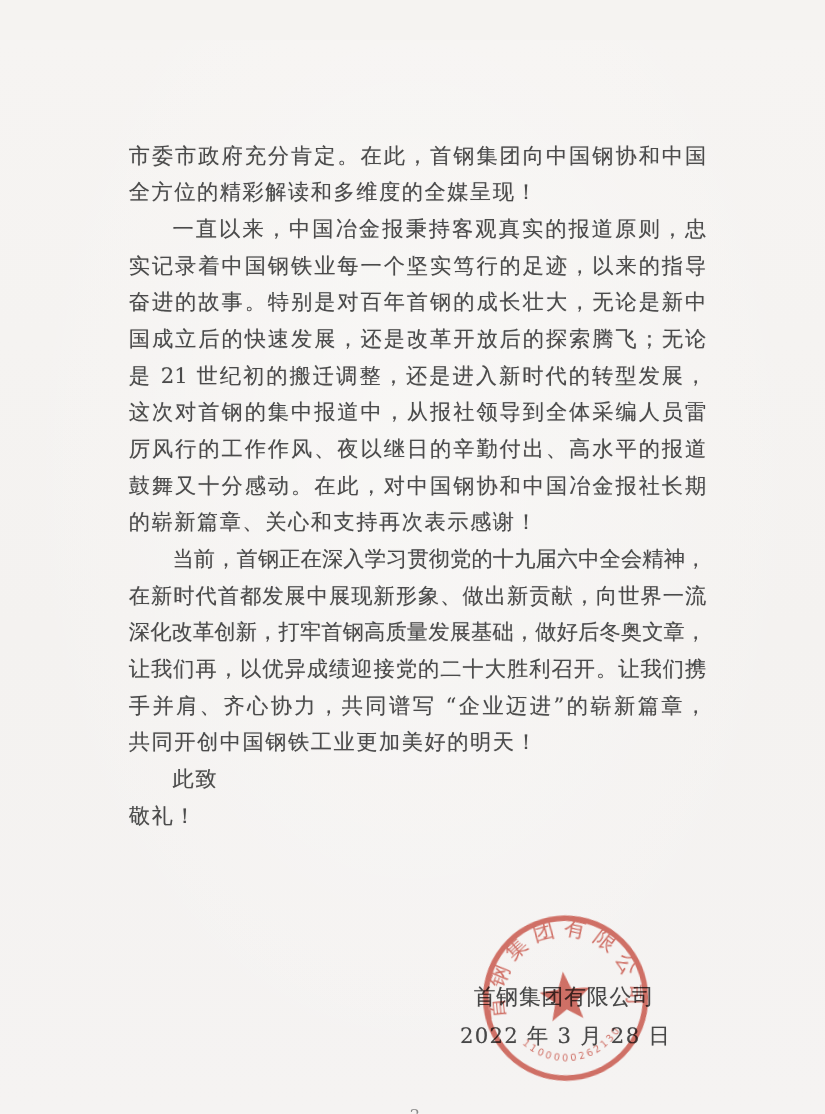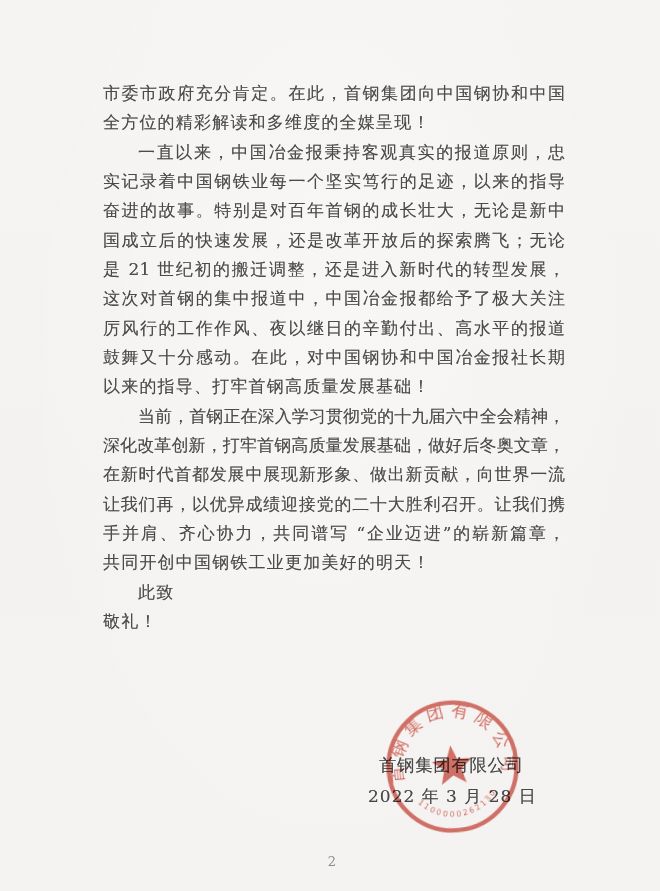--- a/index.html
+++ b/index.html
@@ -14,20 +14,21 @@
     background: #f5f3f1;
     font-family: "DejaVu Serif", serif;
     color: #4b4b4b;
   }
   .paper {
     position: absolute;
     inset: 0;
     background:
       radial-gradient(ellipse at 50% 40%, rgba(255,255,255,0.35), rgba(0,0,0,0) 70%),
       linear-gradient(180deg, #f6f4f2 0%, #f4f2f0 55%, #f5f3f2 100%);
+    margin-top: 32px;
   }
   .letter-body {
     position: absolute;
     left: 103px;
     top: 79px;
     width: 462px;
   }
   .line {
     font-size: 17px;
     line-height: 29.33px;
@@ -116,27 +117,27 @@
 <div class="paper">
 
   <div class="letter-body">
       <div class="line justify">市委市政府充分肯定。在此，首钢集团向中国钢协和中国</div>
       <div class="line">全方位的精彩解读和多维度的全媒呈现！</div>
       <div class="line justify indent">一直以来，中国冶金报秉持客观真实的报道原则，忠</div>
       <div class="line justify">实记录着中国钢铁业每一个坚实笃行的足迹，以来的指导</div>
       <div class="line justify">奋进的故事。特别是对百年首钢的成长壮大，无论是新中</div>
       <div class="line justify">国成立后的快速发展，还是改革开放后的探索腾飞；无论</div>
       <div class="line justify">是 21 世纪初的搬迁调整，还是进入新时代的转型发展，</div>
-      <div class="line justify">这次对首钢的集中报道中，中国冶金报都给予了极大关注</div>
+      <div class="line justify">这次对首钢的集中报道中，从报社领导到全体采编人员雷</div>
       <div class="line justify">厉风行的工作作风、夜以继日的辛勤付出、高水平的报道</div>
       <div class="line justify">鼓舞又十分感动。在此，对中国钢协和中国冶金报社长期</div>
-      <div class="line">以来的指导、打牢首钢高质量发展基础！</div>
+      <div class="line">的崭新篇章、关心和支持再次表示感谢！</div>
       <div class="line justify indent">当前，首钢正在深入学习贯彻党的十九届六中全会精神，</div>
+      <div class="line justify">在新时代首都发展中展现新形象、做出新贡献，向世界一流</div>
       <div class="line justify">深化改革创新，打牢首钢高质量发展基础，做好后冬奥文章，</div>
-      <div class="line justify">在新时代首都发展中展现新形象、做出新贡献，向世界一流</div>
       <div class="line justify">让我们再，以优异成绩迎接党的二十大胜利召开。让我们携</div>
       <div class="line justify">手并肩、齐心协力，共同谱写 “企业迈进”的崭新篇章，</div>
       <div class="line">共同开创中国钢铁工业更加美好的明天！</div>
       <div class="line indent">此致</div>
       <div class="line">敬礼！</div>
     </div>
 
   <div class="signature">首钢集团有限公司</div>
 
   <div class="sig-date">2022 年 3 月 28 日</div>

